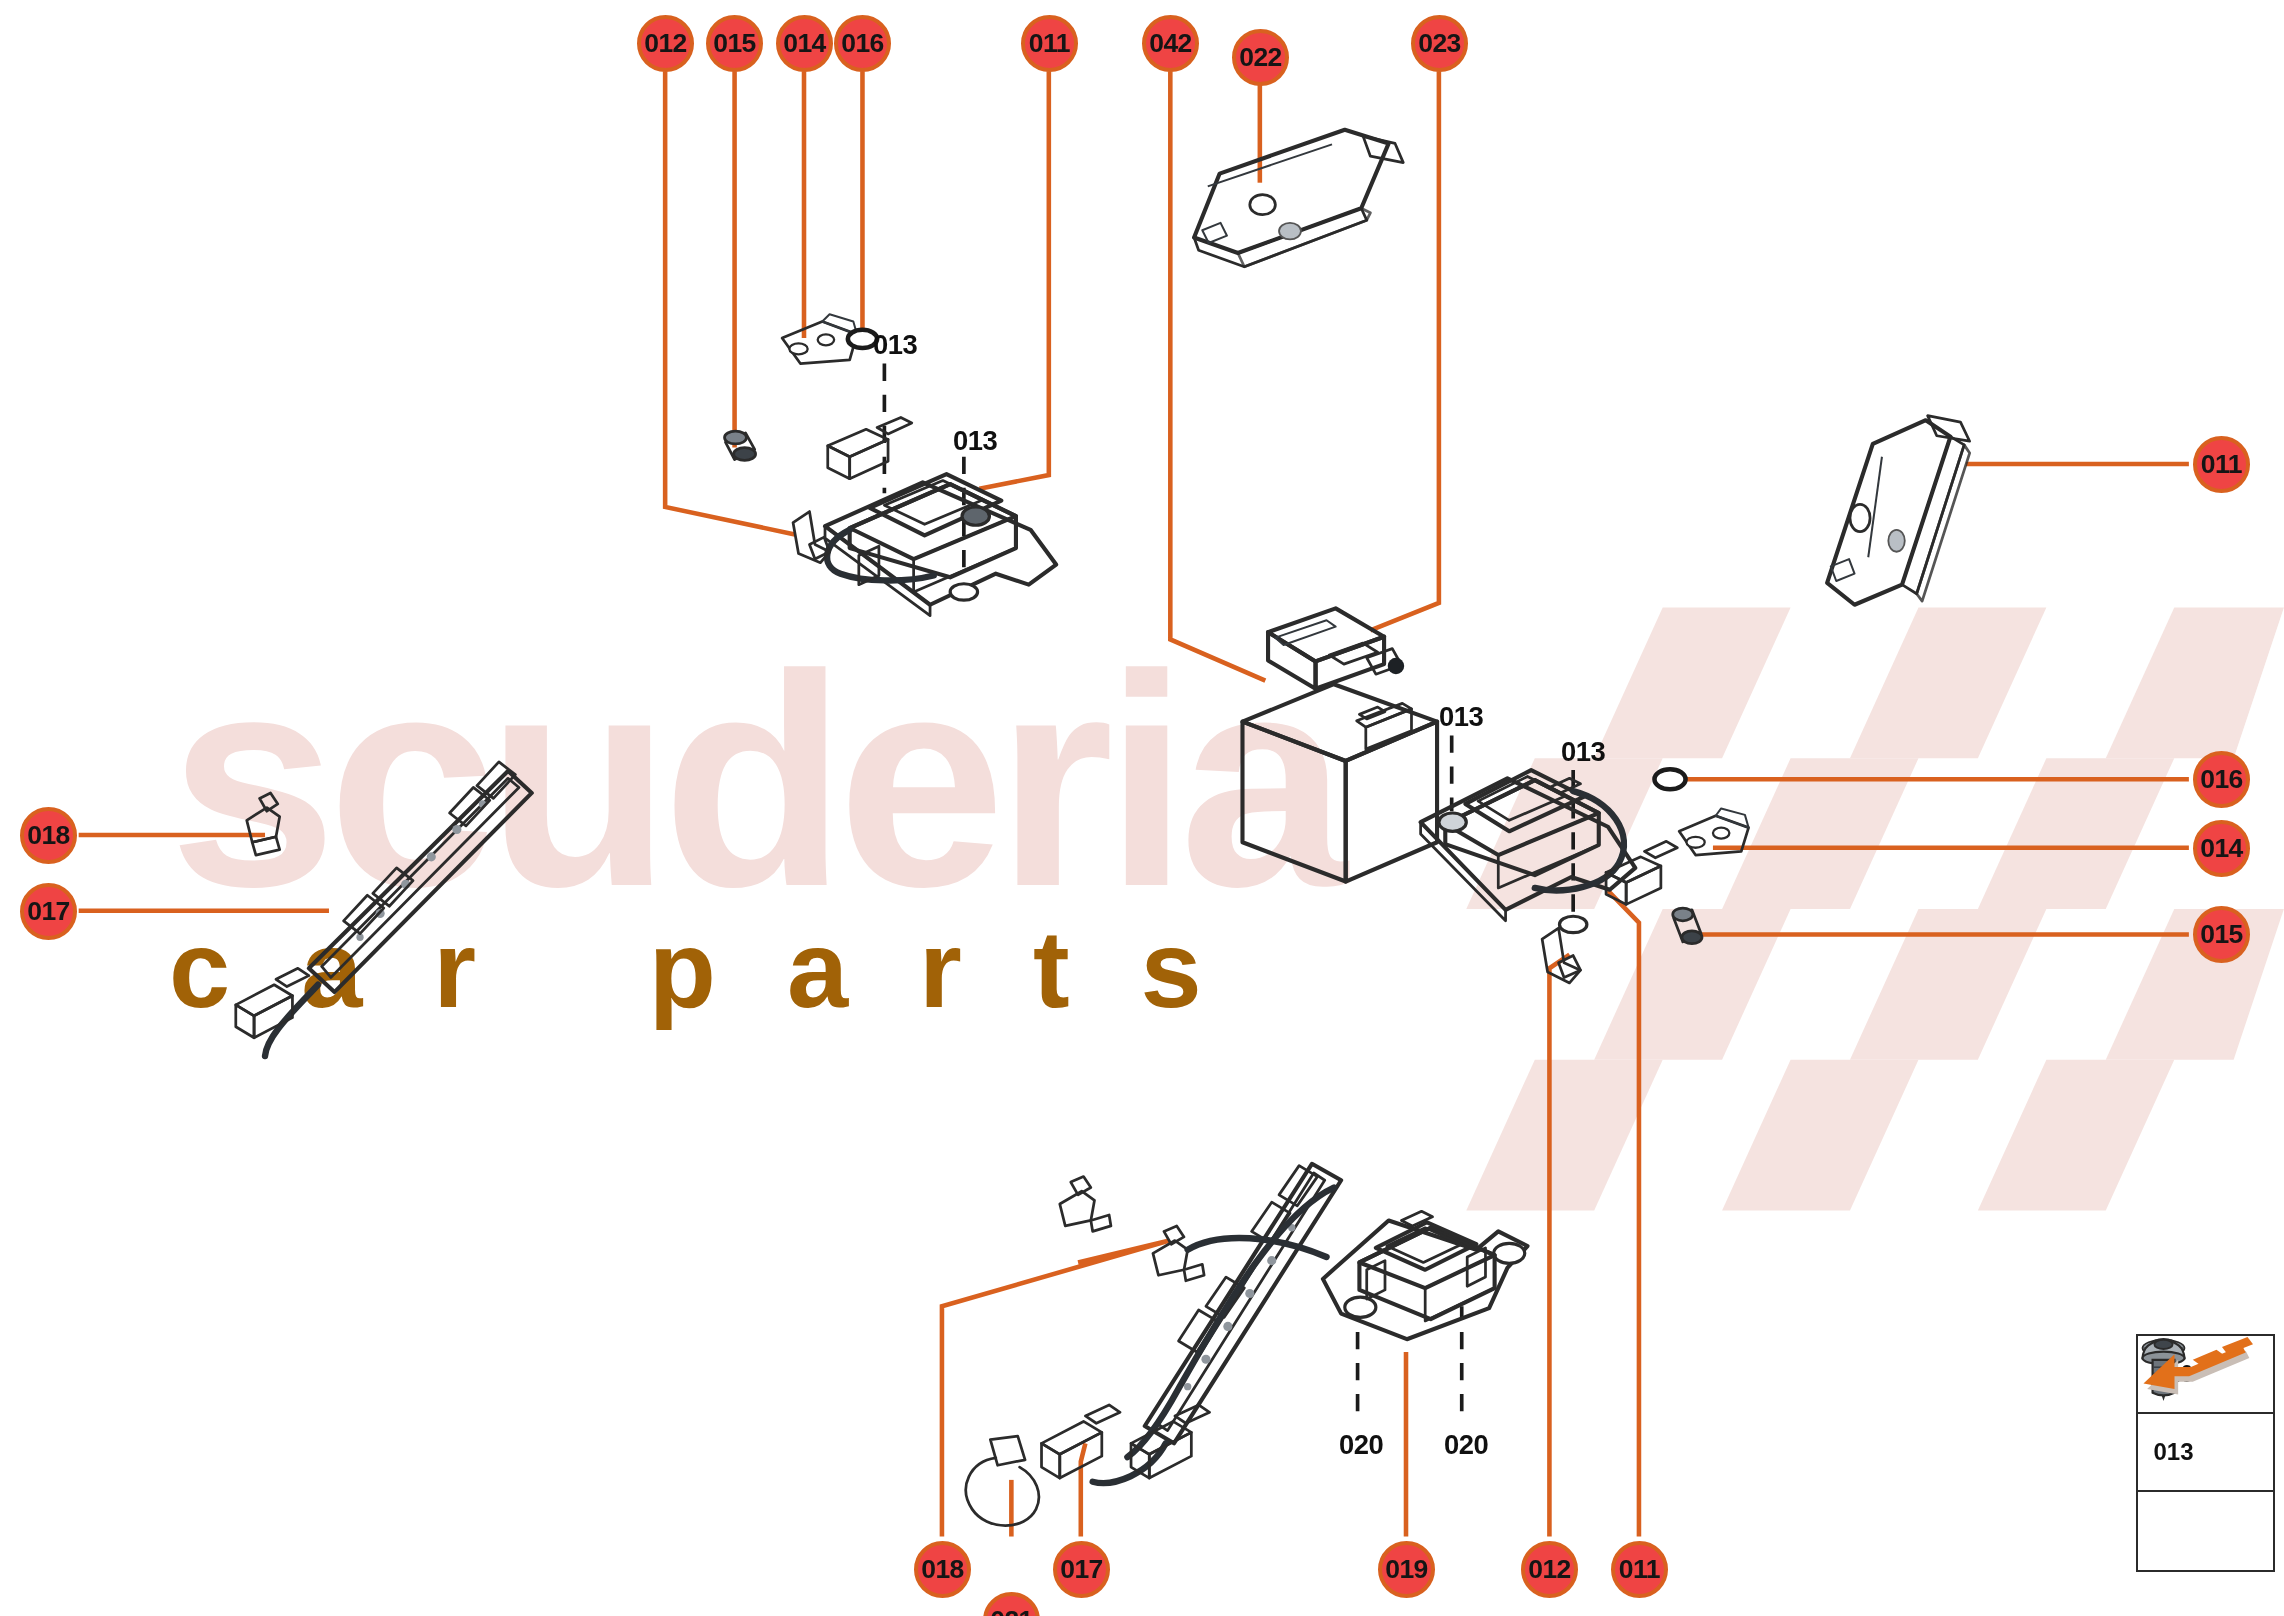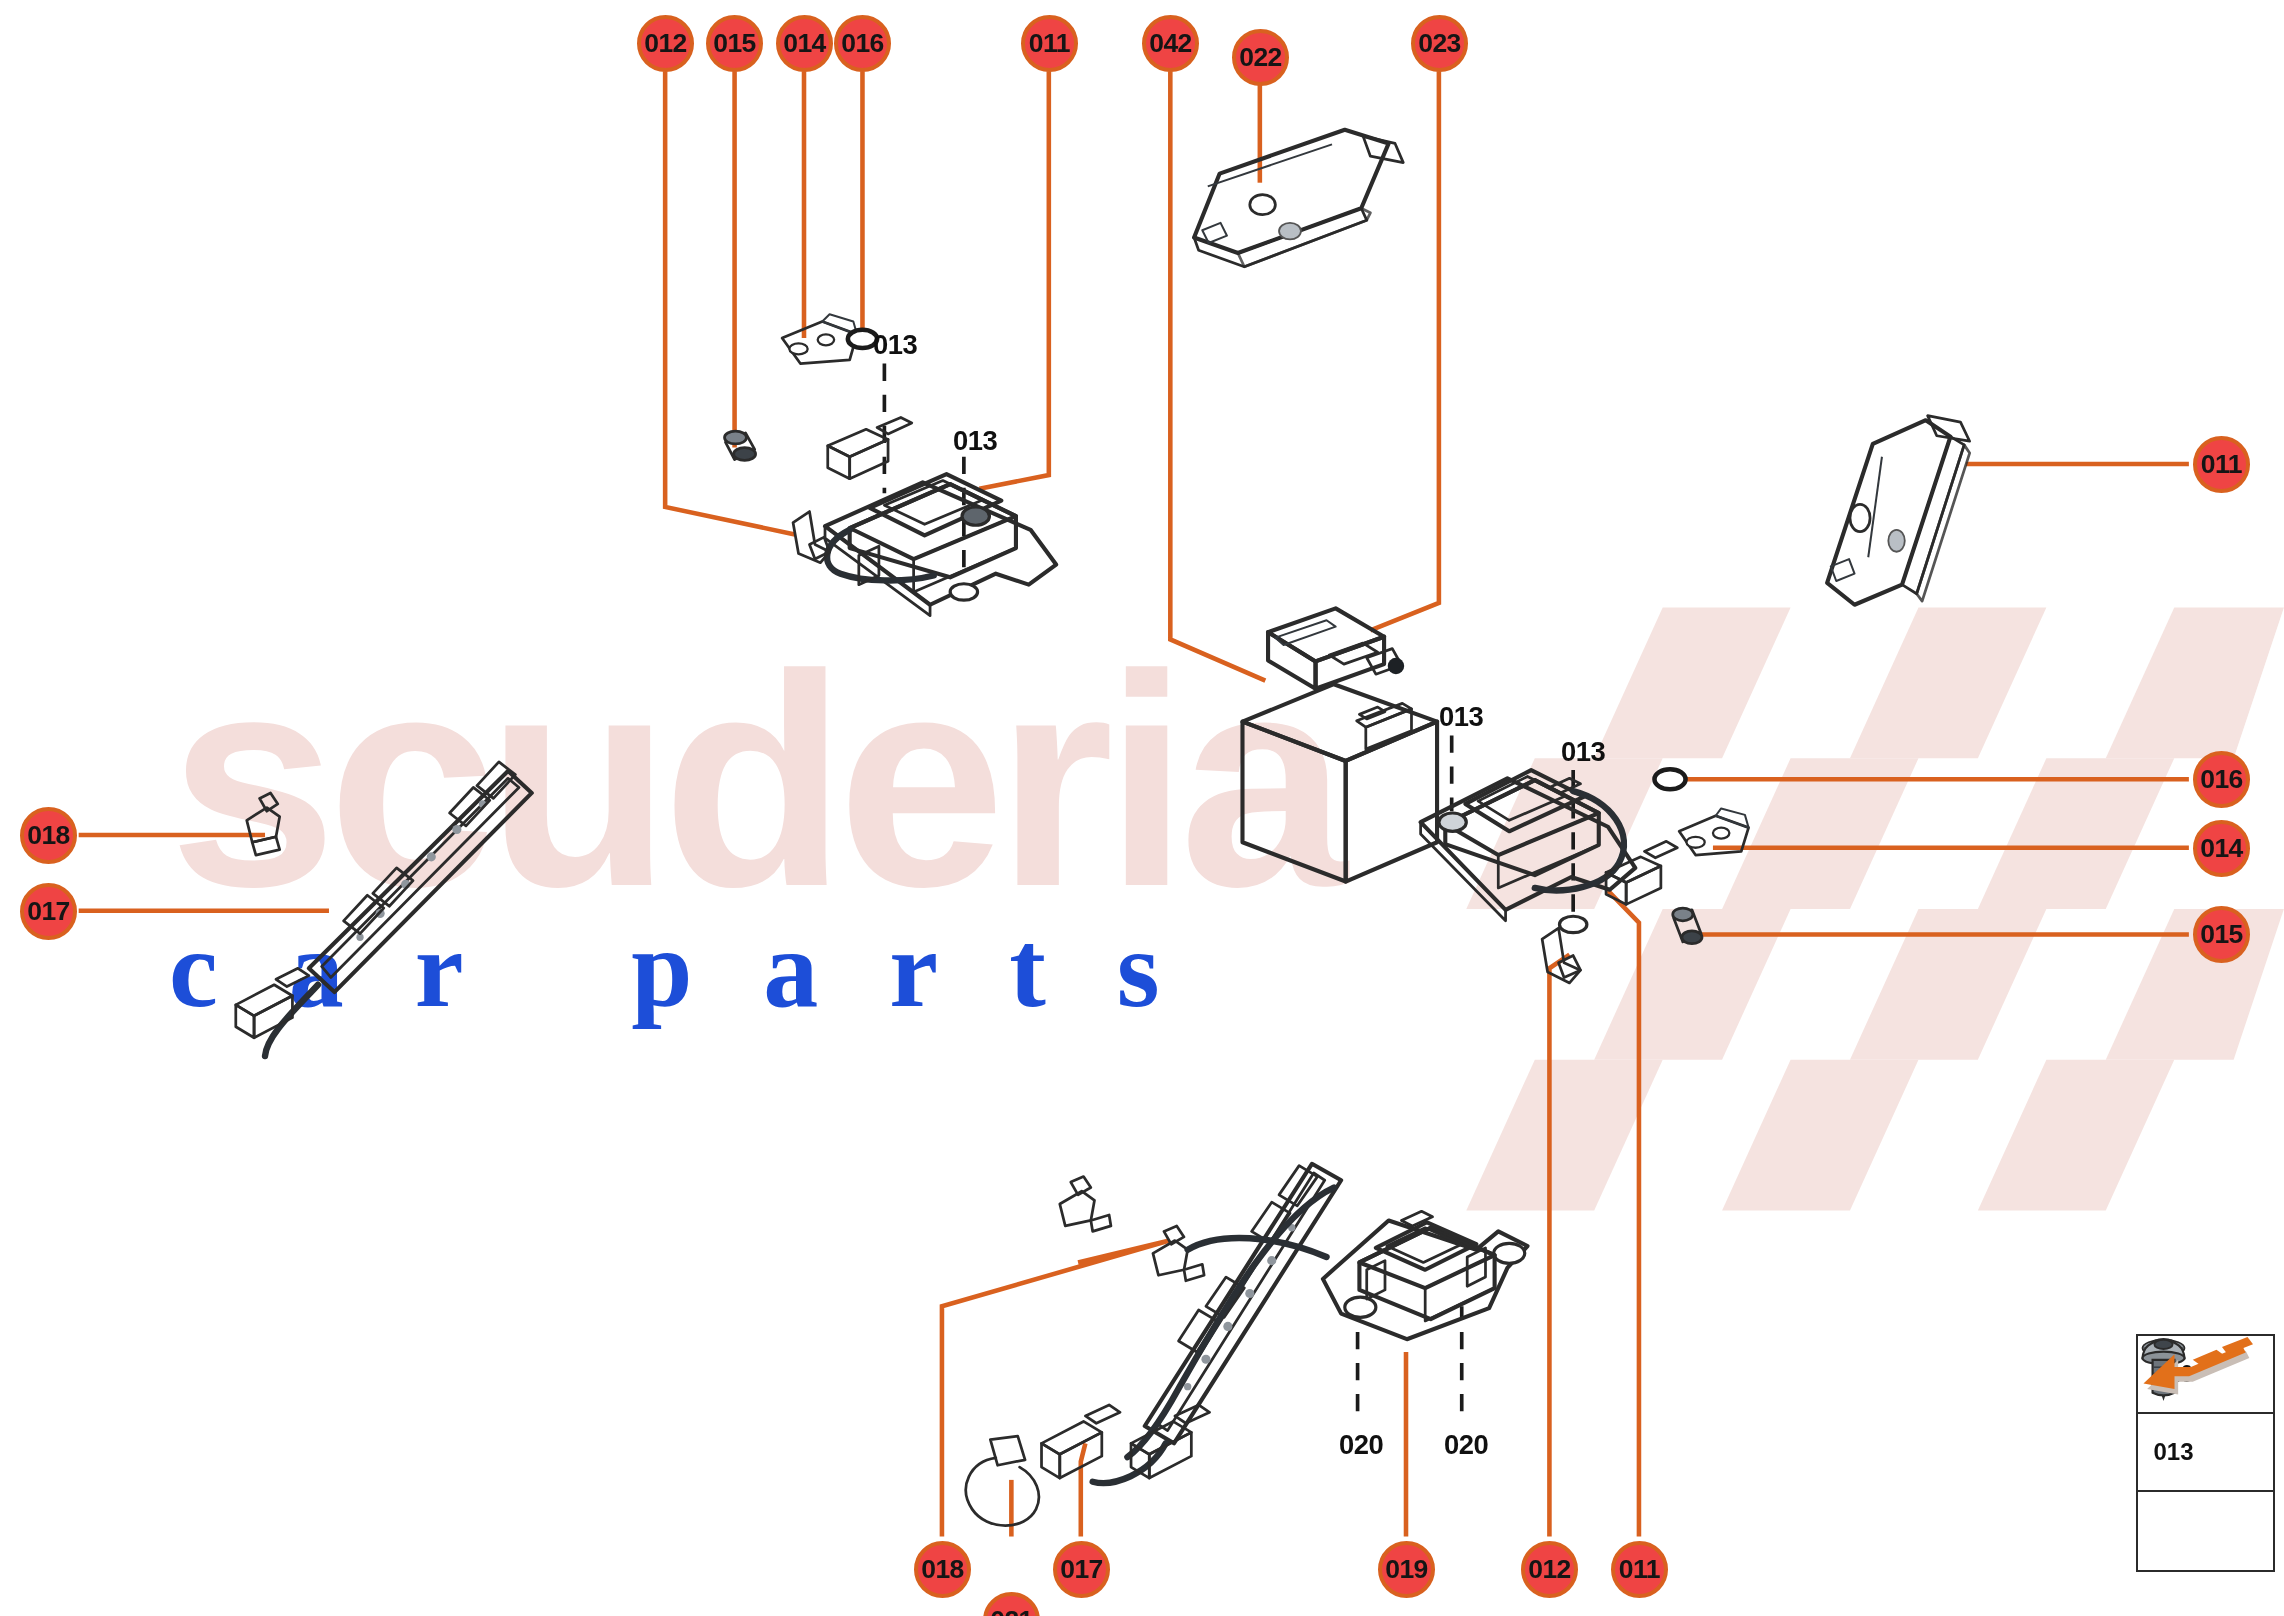--- a/index.html
+++ b/index.html
@@ -6,21 +6,21 @@
   body{width:2284px;height:1616px;position:relative;overflow:hidden;
        font-family:"Liberation Sans","DejaVu Sans",sans-serif;}
 
   #stage{position:absolute;left:0;top:0;width:2284px;height:1616px;}
   #stage svg{position:absolute;left:0;top:0;}
 
   
   .wm{position:absolute;pointer-events:none;user-select:none;
       color:#f4dedb;font-weight:bold;line-height:1;}
   .wm-main{left:169px;top:630px;font-size:302px;letter-spacing:-9.1px;}
-  .wm-sub{left:169px;top:914px;font-size:110px;letter-spacing:71px;color:#1d4ed8;font-family:Liberation Serif, serif;}
+  .wm-sub{left:169px;top:914px;font-size:110px;letter-spacing:71px;color:#a16207;}
 
   
   .bub{position:absolute;width:57px;height:57px;border:4.6px solid var(--ac);
        border-radius:50%;background:#ef4444;box-sizing:border-box;
        display:flex;align-items:center;justify-content:center;
        font-size:26.5px;font-weight:bold;color:#151515;letter-spacing:-0.5px;}
 
   
   .dlab{position:absolute;font-size:27.4px;font-weight:bold;color:#101010;
         letter-spacing:-0.5px;white-space:nowrap;}

